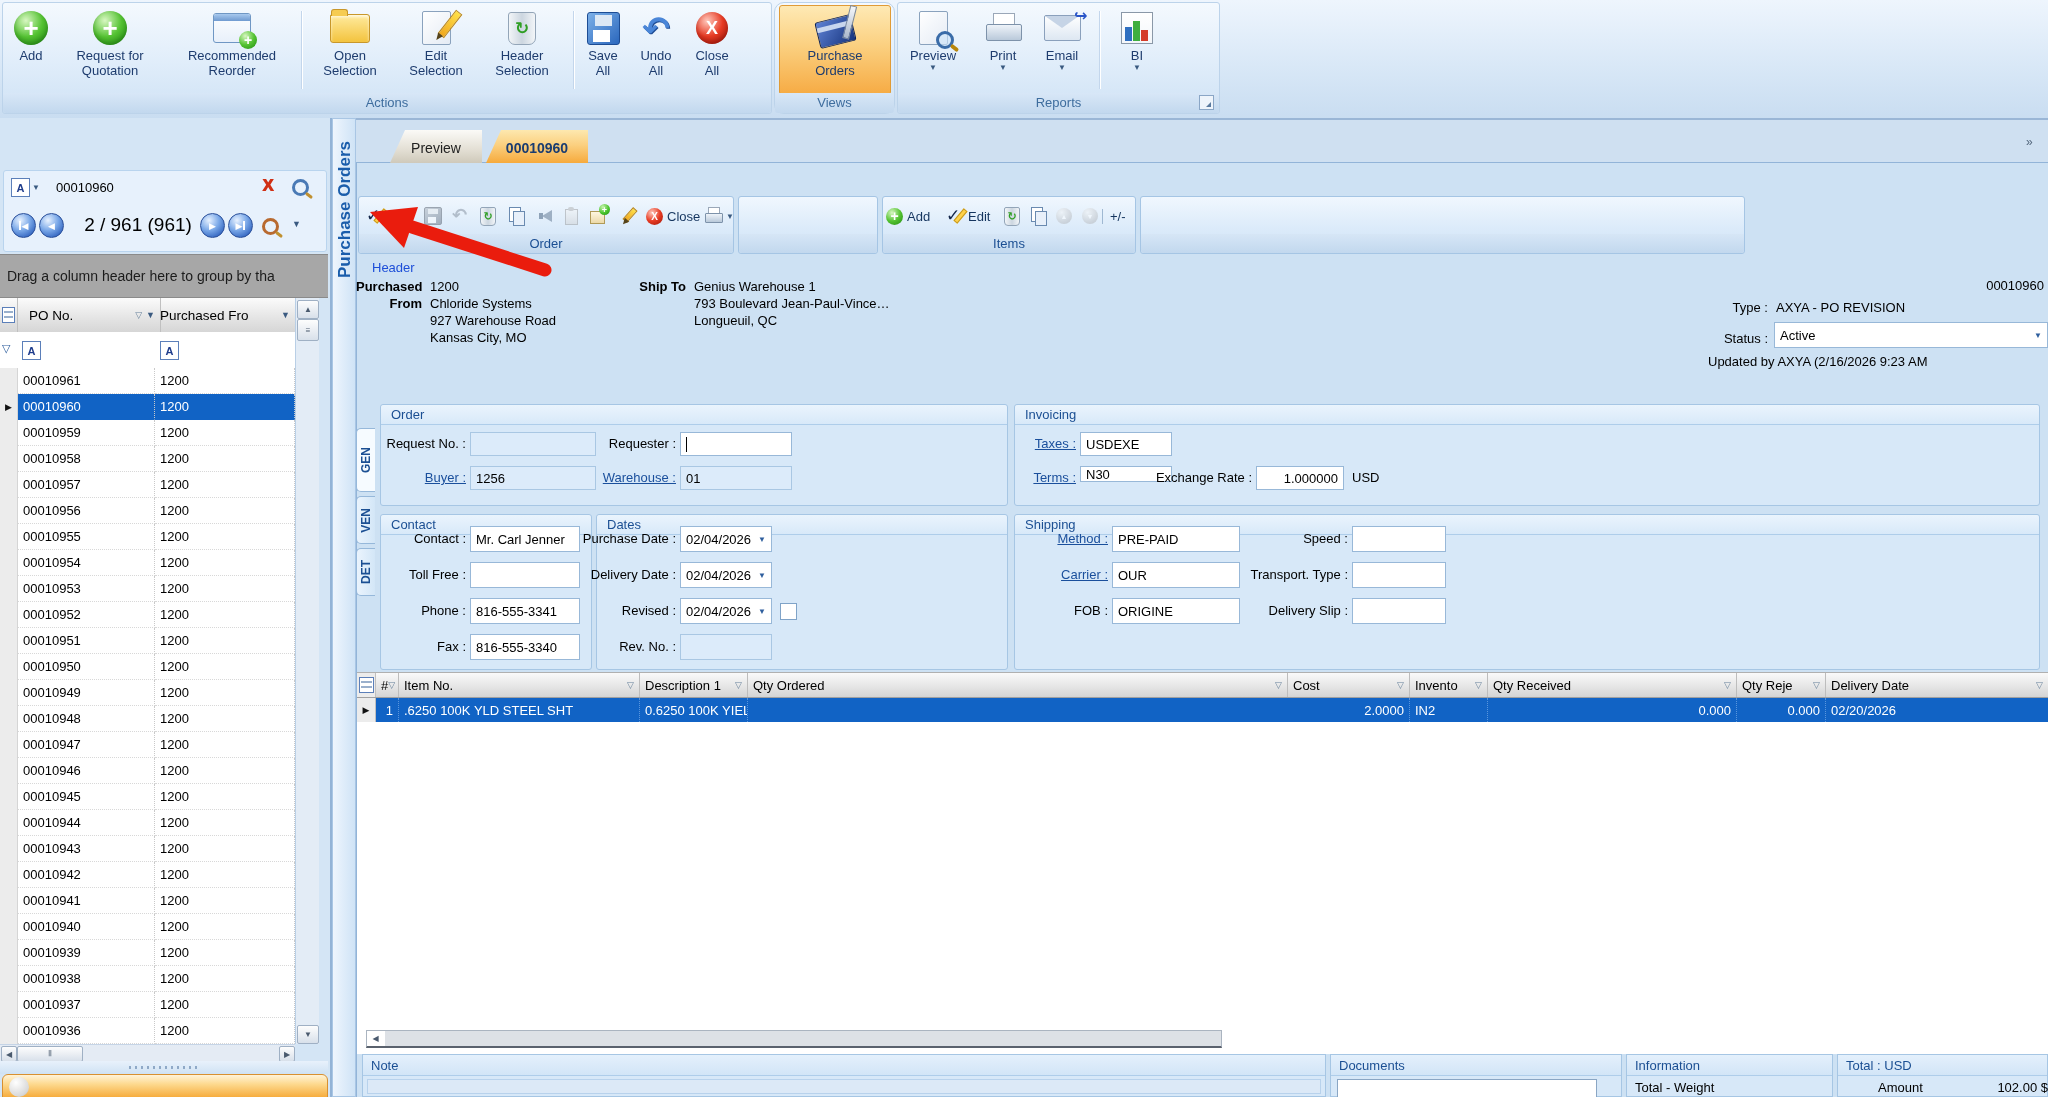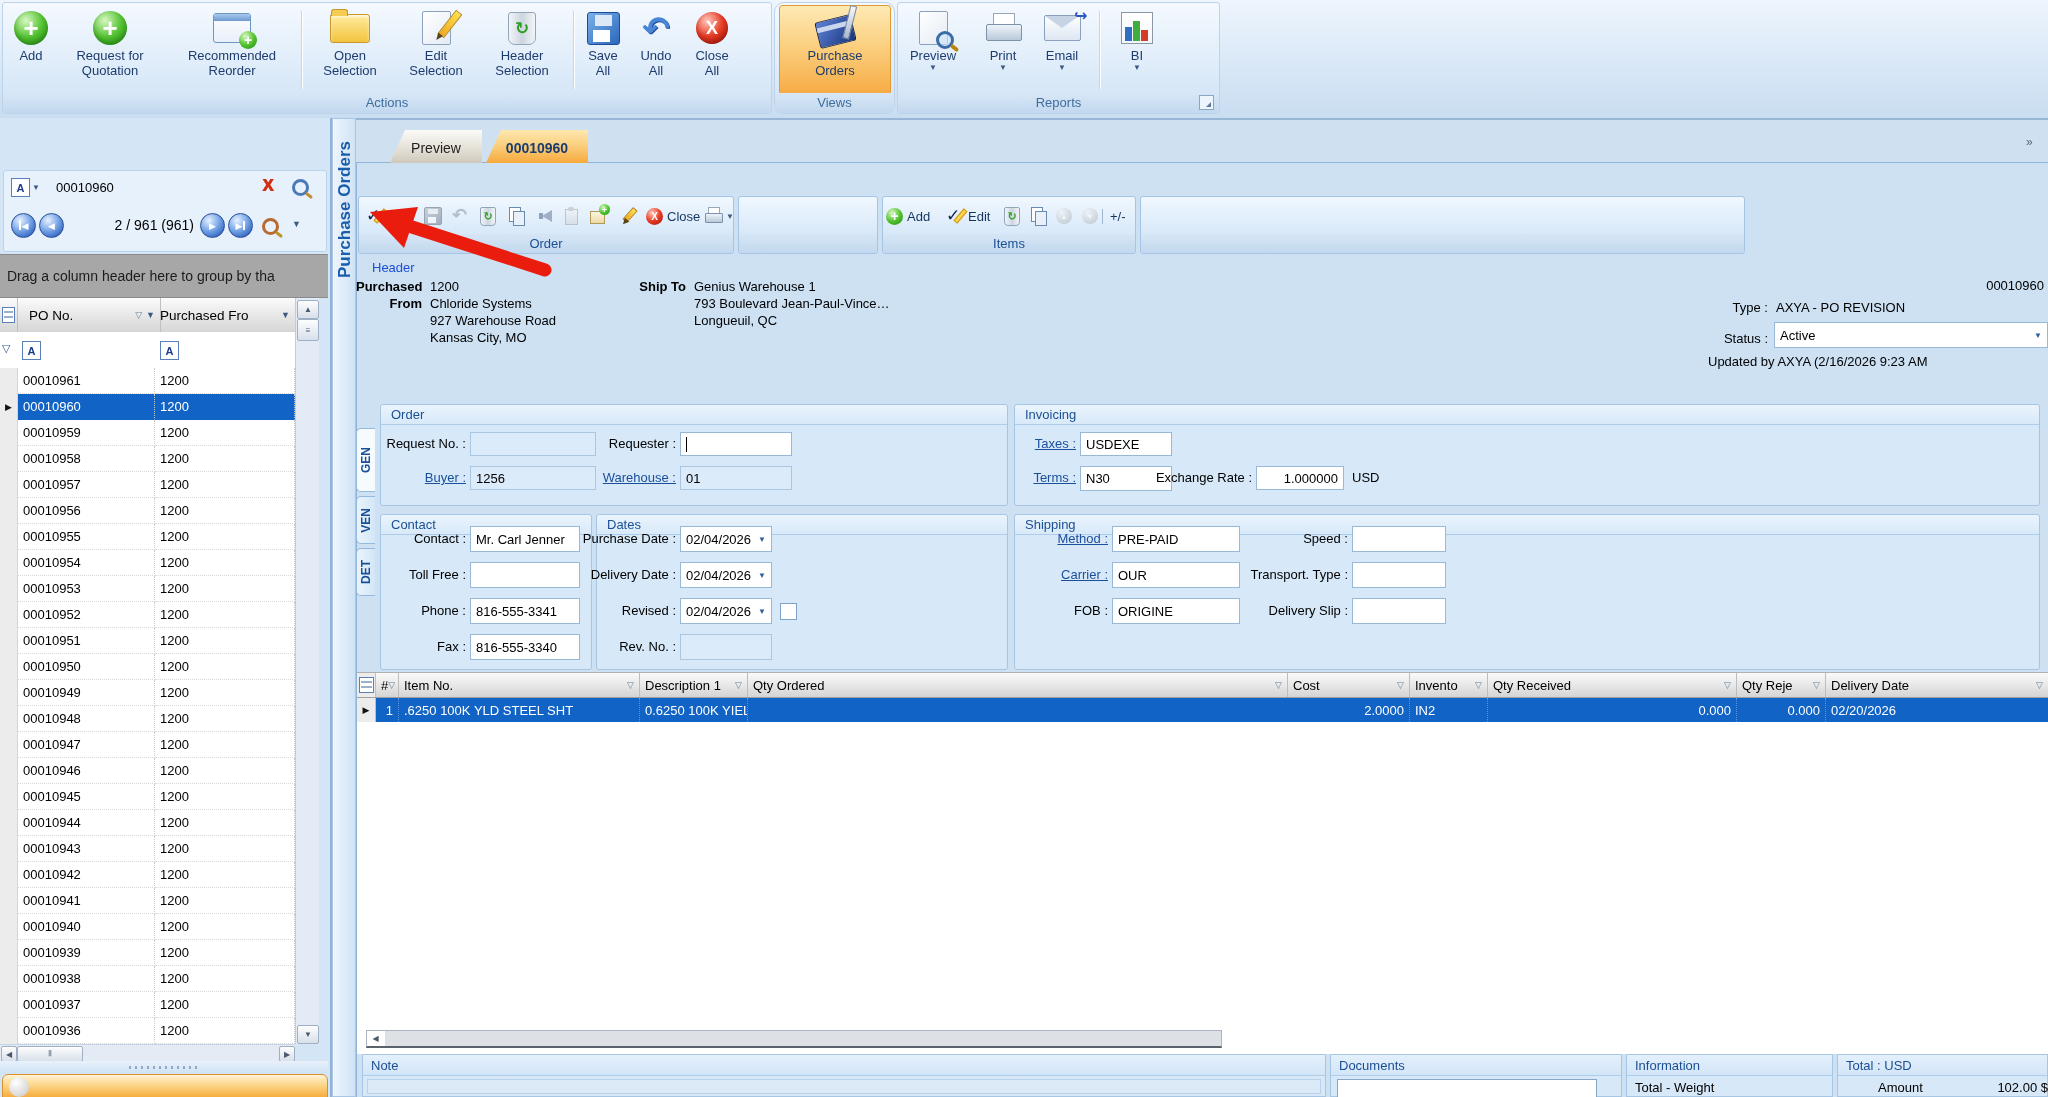--- a/index.html
+++ b/index.html
@@ -325,21 +325,21 @@
       <div class="lbl" style="left:52px;top:9px;">00010960</div>
       <span class="redx" style="left:258px;top:5px;">X</span>
       <span class="minimag" style="left:288px;top:8px;"></span>
       <div class="nb" style="left:7px;top:42px;">
           <span class="bar"></span>
           <span>◀</span>
         </div>
       <div class="nb" style="left:35px;top:42px;">
           <span>◀</span>
         </div>
-      <div class="lbl" style="left:78px;top:46px;width:112px;text-align:right;font-size:14px;">2 / 961 (961)</div>
+      <div class="lbl" style="left:78px;top:46px;width:112px;text-align:center;font-size:19px;">2 / 961 (961)</div>
       <div class="nb" style="left:196px;top:42px;">
           <span>▶</span>
         </div>
       <div class="nb" style="left:224px;top:42px;">
           <span>▶</span>
           <span class="bar"></span>
         </div>
       <span class="minimag red" style="left:258px;top:47px;"></span>
       <span class="abs" style="left:288px;top:48px;font-size:9px;color:#3a5a80;">▼</span>
     </div>
@@ -687,21 +687,21 @@
     </div>
 
   <div class="gbox" style="left:1014px;top:404px;width:1026px;height:102px;">
     <div class="gcap">Invoicing</div>
   </div>
   <div class="lblr" style="left:1024px;top:436px;width:52px;"><span class="link">Taxes :</span></div>
   <div class="inp" style="left:1080px;top:432px;width:92px;height:24px;">
       <span>USDEXE</span>
     </div>
   <div class="lblr" style="left:1024px;top:470px;width:52px;"><span class="link">Terms :</span></div>
-  <div class="inp" style="left:1080px;top:466px;width:92px;height:25px;">
+  <div class="inp" style="left:1080px;top:466px;width:92px;height:16px;">
       <span>N30</span>
     </div>
   <div class="lblr" style="left:1148px;top:470px;width:104px;">Exchange Rate :</div>
   <div class="inp" style="left:1256px;top:466px;width:88px;height:24px;justify-content:flex-end;">
       <span>1.000000</span>
     </div>
   <div class="lbl" style="left:1352px;top:470px;">USD</div>
 
   <div class="gbox" style="left:380px;top:514px;width:212px;height:156px;">
     <div class="gcap">Contact</div>

